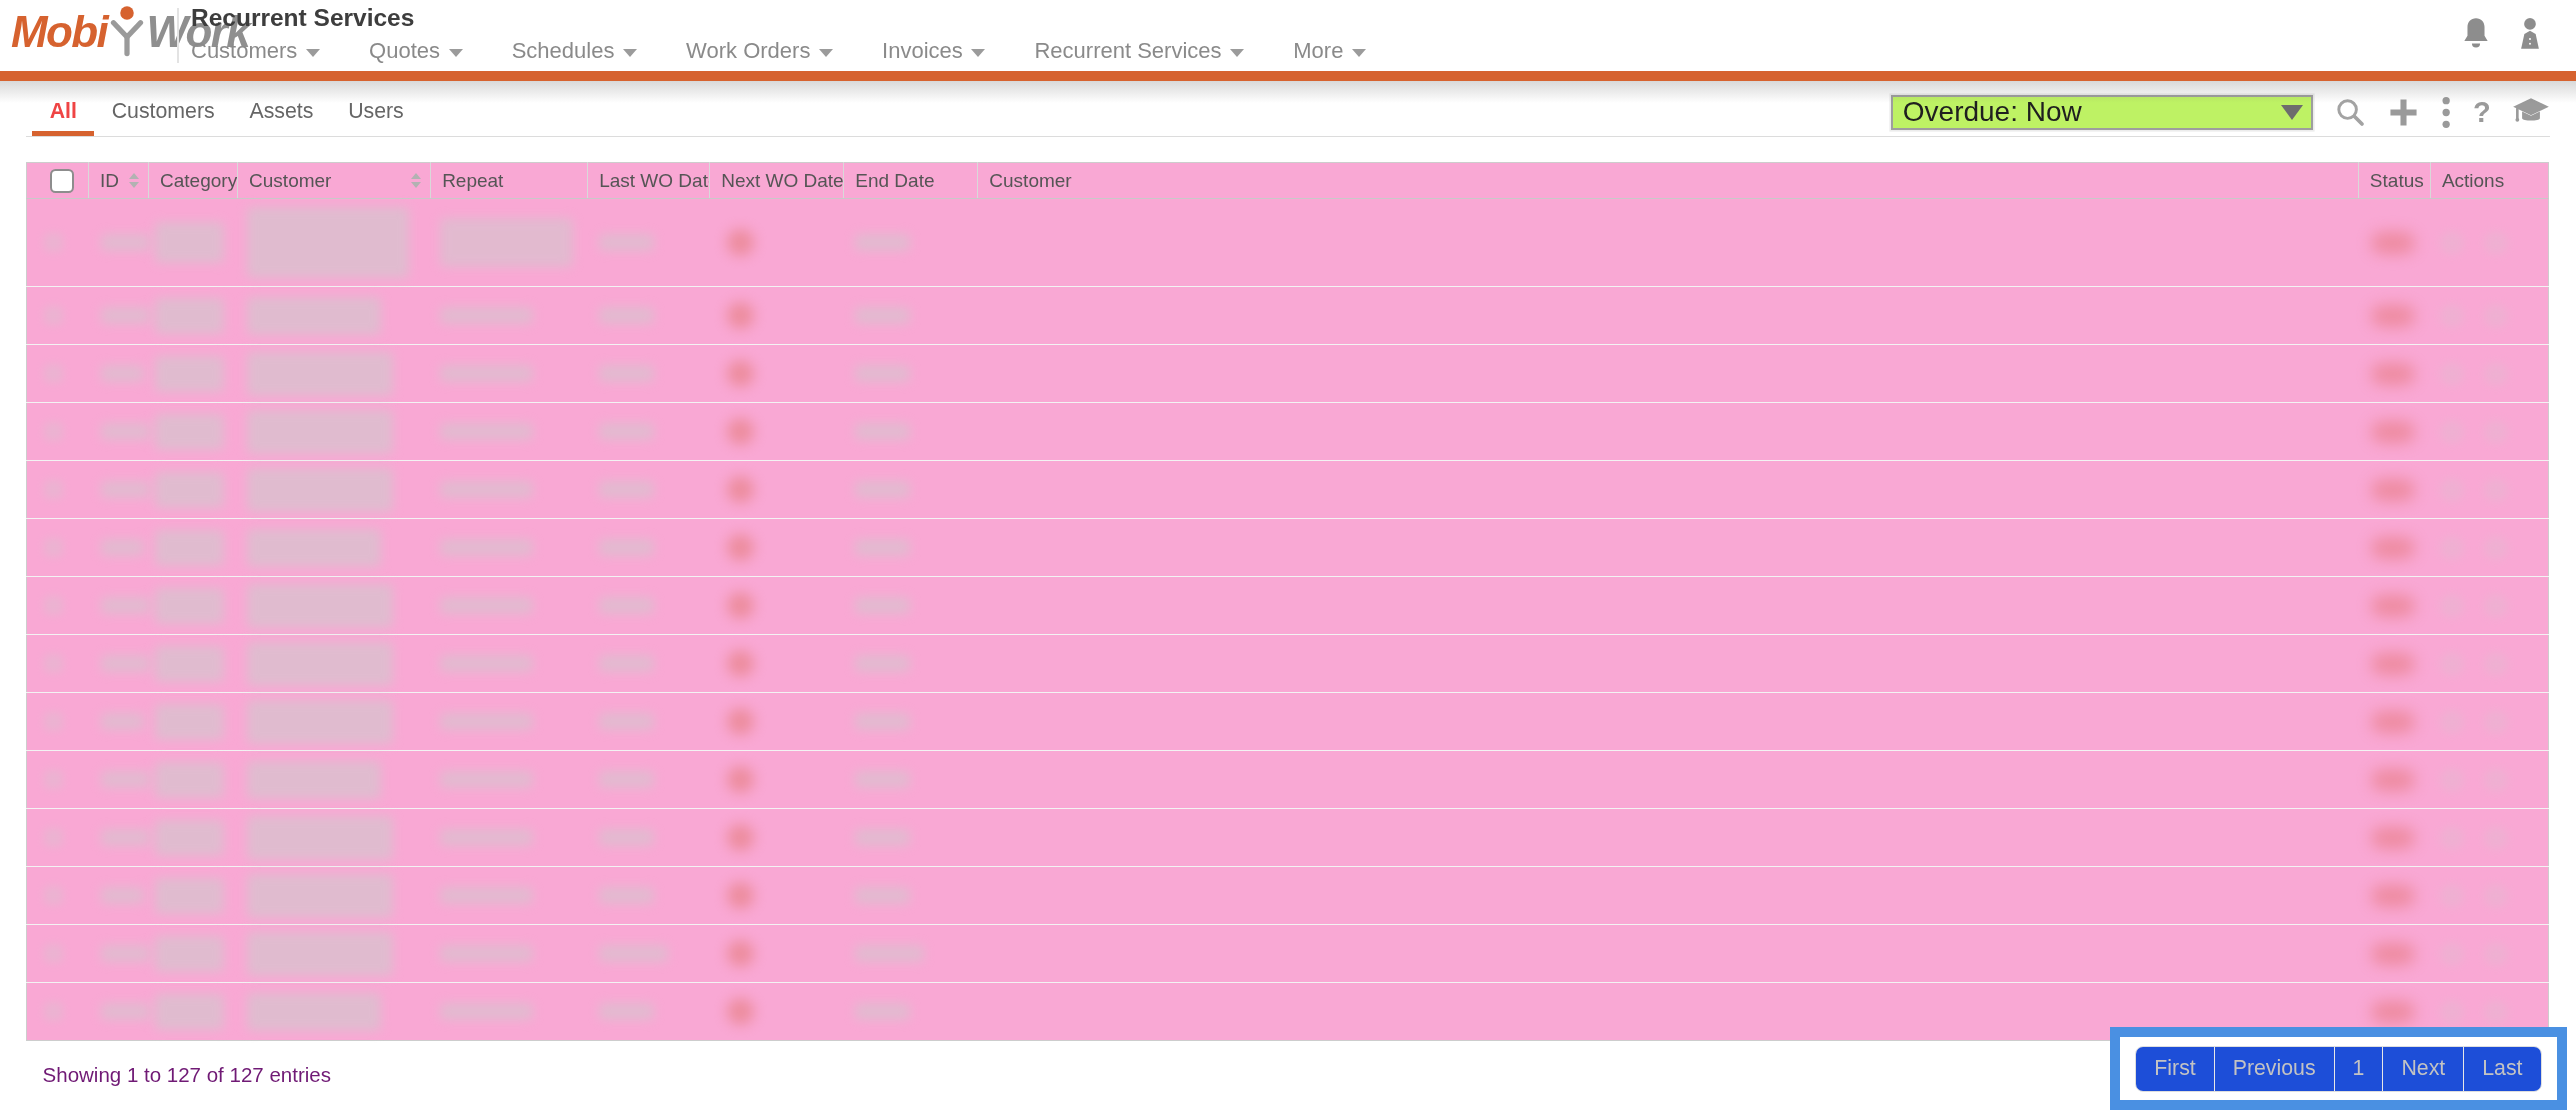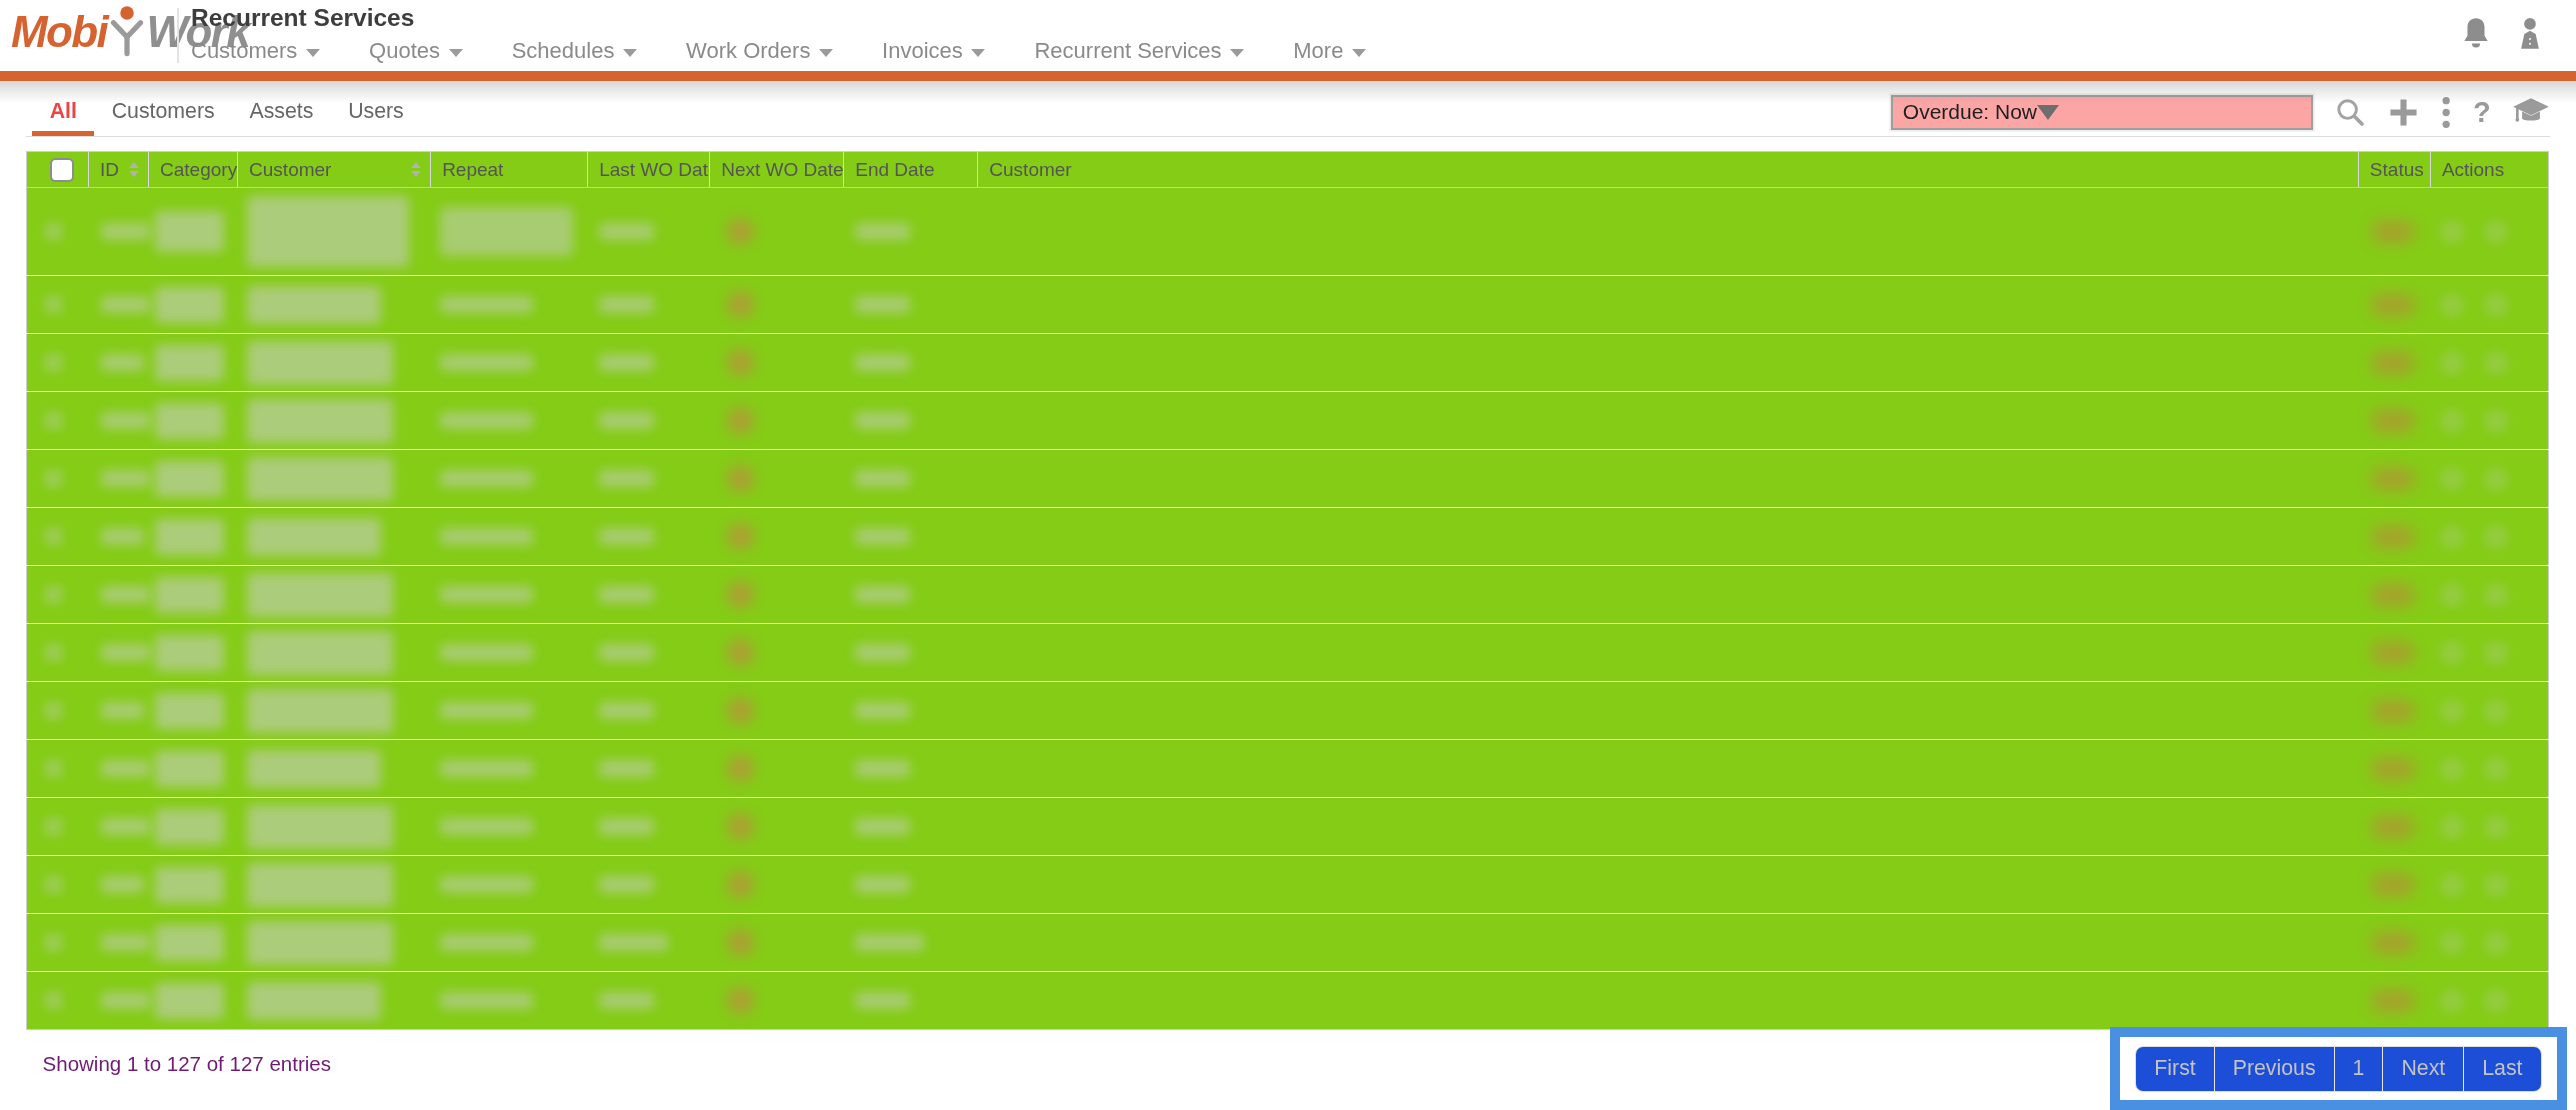--- a/index.html
+++ b/index.html
@@ -35,29 +35,29 @@
                    pointer-events:none; z-index:6; }
 
   
   .tabs-row { margin:0 26px; height:56px; border-bottom:0.8px solid #dcdcdc; position:relative; }
   .tabs { display:flex; margin-left:6.3px; height:100%; }
   .tab { padding:0 17.4px; display:flex; align-items:center; font-size:21.3px; color:#666;
          cursor:pointer; border-bottom:5.5px solid transparent; padding-top:11px; }
   .tab.active { color:#ef4444; font-weight:bold; border-bottom-color:#d6622f;text-align:center; }
   .tab-controls { position:absolute; right:0; top:13.4px; display:flex; align-items:center; gap:21.3px; }
   .filter-select { width:422px; height:35px; border:2.4px solid #9e9e9e; box-shadow:0 0 0 1.6px #ececec;
-                   display:flex; align-items:center; 
-                   padding:0 8px 0 10.3px; font-size:21px; color:#1f1f1f; background:#fca5a5; cursor:pointer; }
+                   display:flex; align-items:center; justify-content:space-between;
+                   padding:0 8px 0 10.3px; font-size:28px; color:#1f1f1f; background:#bef264; cursor:pointer; }
   .select-caret { width:0; height:0; border:11px solid transparent; border-top:15px solid #6d6d6d; border-bottom:0; }
   .ticon { display:flex; align-items:center; justify-content:center; cursor:pointer; }
   .qmark { font-size:29px; font-weight:bold; color:#9a9a9a; line-height:1; }
 
   
-  .rs-table { margin:14px 26px 0; width:2523px; border-collapse:collapse; table-layout:fixed;
-              border:0.8px solid #cdcdcd; background:#84cc16; }
+  .rs-table { margin:25px 26px 0; width:2523px; border-collapse:collapse; table-layout:fixed;
+              border:0.8px solid #cdcdcd; background:#f9a8d4; }
   .rs-table thead th { height:36px; border-right:0.8px solid #d9d9d9; border-bottom:0.8px solid #c9c9c9;
                        font-size:19px; color:#555; font-weight:normal; text-align:left;
                        padding:0 0 0 11px; white-space:nowrap; overflow:hidden; cursor:pointer; }
   .rs-table thead th:last-child { border-right:0; }
   .th-flex { display:flex; align-items:center; }
   .sort-icon { display:inline-block; margin-left:9.5px; }
   .sort-icon .up { display:block; width:0; height:0; border:5.5px solid transparent;
                    border-bottom:6.3px solid #b2b2b2; border-top:0; margin-bottom:3.2px; }
   .sort-icon .down { display:block; width:0; height:0; border:5.5px solid transparent;
                      border-top:6.3px solid #b2b2b2; border-bottom:0; }

